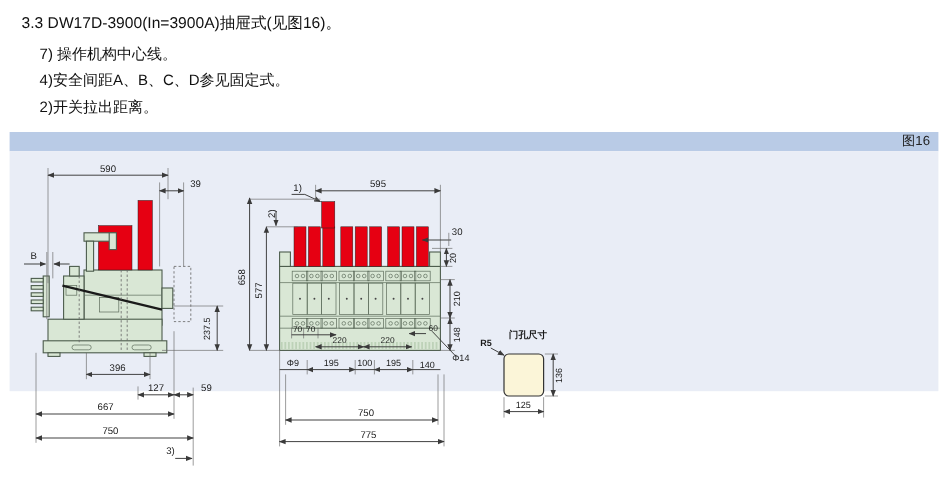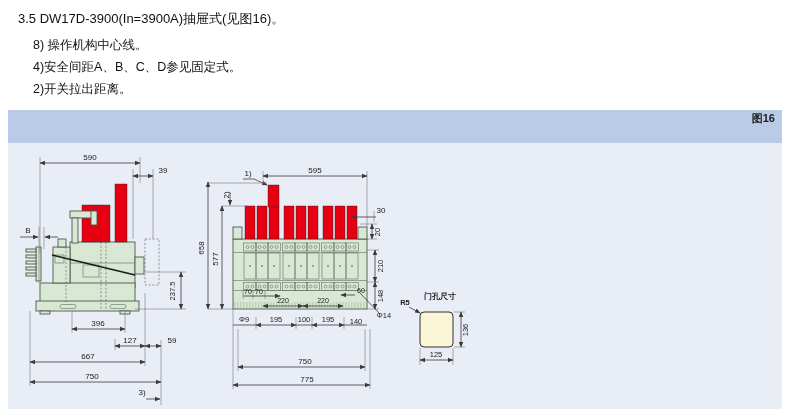--- a/index.html
+++ b/index.html
@@ -6,41 +6,41 @@
   body {
     width:790px; height:409px; overflow:hidden; background:#ffffff;
     font-family:"Liberation Sans","DejaVu Sans",sans-serif; color:#111;
     position:relative;
   }
   .doc-text { padding:8px 0 0 18px; }
   .doc-heading { font-size:13px; line-height:18px; margin:2px 0 6px 0; font-weight:400; }
   .doc-note { font-size:12.5px; line-height:22px; margin-left:15px; }
   .figure-panel { position:absolute; left:8px; right:8px; top:110px; }
   .figure-header {
-    height:33px; background:#b9cbe6; color:#222; font-size:11px; font-weight:700;
+    height:16px; background:#b9cbe6; color:#222; font-size:11px; font-weight:400;
     line-height:16px; text-align:right; padding-right:7px; box-sizing:border-box;
   }
-  .figure-body { height:274px; background:#e9edf6; }
+  .figure-body { height:200px; background:#e9edf6; }
   svg text { font-family:"Liberation Sans","DejaVu Sans",sans-serif; fill:#1a1a1a; }
   .dim  { stroke:#3a3a3a; stroke-width:0.8; fill:none; }
   .ext  { stroke:#6a6a6a; stroke-width:0.55; fill:none; }
   .dash { stroke:#6a6a6a; stroke-width:0.7; fill:none; stroke-dasharray:2 1.8; }
   .out  { stroke:#4a5a4a; stroke-width:0.9; fill:#d9e7d5; }
   .det  { stroke:#60705f; stroke-width:0.6; fill:none; }
   .red  { fill:#e60012; stroke:#222; stroke-width:0.4; }
   .t8   { font-size:8px; }
   .t75  { font-size:7.5px; }
   .t7   { font-size:7px; }
 </style>
 </head>
 <body>
 
 <div class="doc-text">
-  <div class="doc-heading">3.5 DW17D-3900(In=3900A)抽屉式(见图16)。</div>
-  <div class="doc-note">8) 操作机构中心线。</div>
+  <div class="doc-heading">3.3 DW17D-3900(In=3900A)抽屉式(见图16)。</div>
+  <div class="doc-note">7) 操作机构中心线。</div>
   <div class="doc-note">4)安全间距A、B、C、D参见固定式。</div>
   <div class="doc-note">2)开关拉出距离。</div>
 </div>
 
 <div class="figure-panel">
   <div class="figure-header">
     <span>图16</span>
   </div>
   <div class="figure-body">
     <svg width="774" height="274" viewBox="0 0 774 274">

